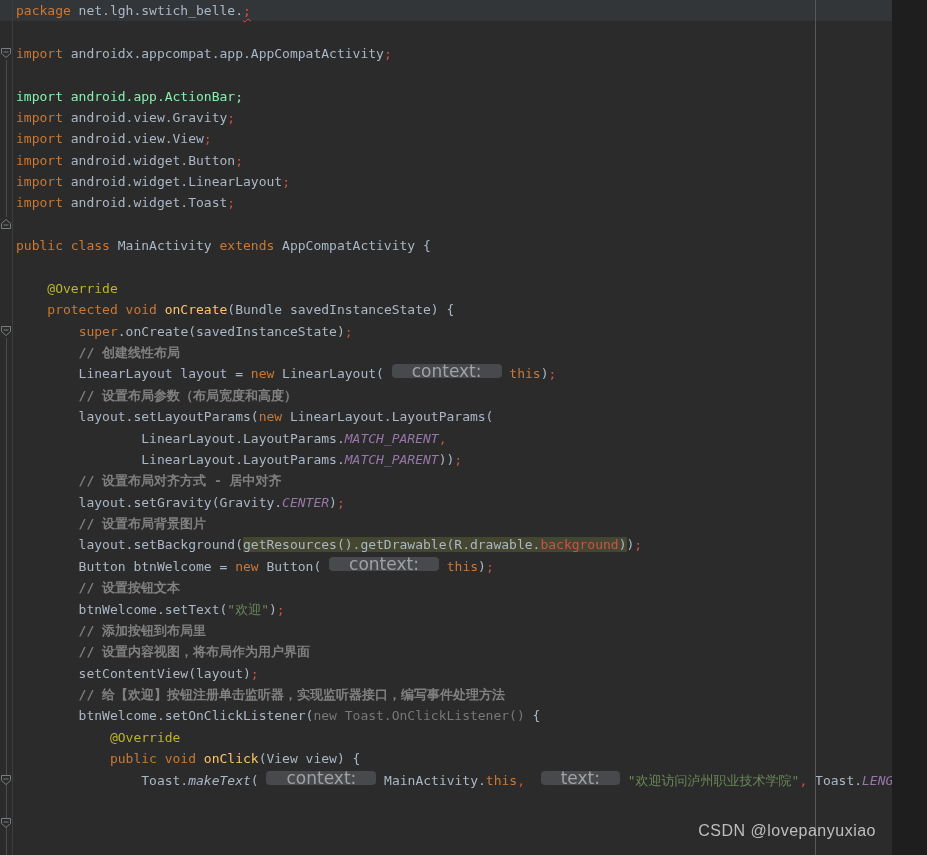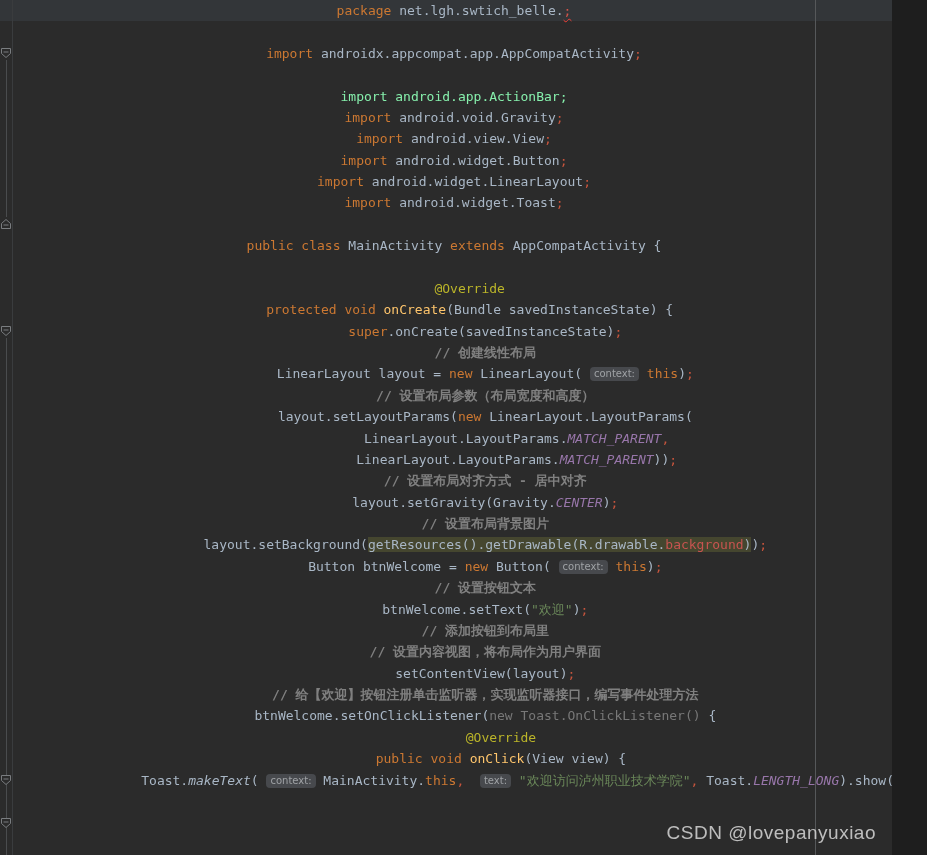--- a/index.html
+++ b/index.html
@@ -4,21 +4,20 @@
 <style>
   html,body{margin:0;padding:0;background:#1e1e1e;}
   #editor{
     position:relative;
     width:892px;height:855px;
     background:#2b2b2b;
     overflow:hidden;
     font-family:"DejaVu Sans Mono","Liberation Mono",monospace;
     font-size:13px;
     cursor:text;
-    text-align:center;
   }
   #lines{position:absolute;top:0;left:0;right:0;}
   .line{
     height:21.375px;
     line-height:21.375px;
     padding-left:16px;
     white-space:pre;
     position:relative;
     z-index:2;
   }
@@ -39,24 +38,24 @@
     color:#d5554a;
     text-decoration:underline wavy #f23f36 1px;
     text-underline-offset:3px;
   }
   .errres{color:#c75450;margin-top:44px;}
   .hl{background:#45462f;}
   .hint{
     display:inline-block;
     background:#47494d;
     color:#9fa2a5;
-    font-size:10px;
+    font-size:17px;
     line-height:14px;
     border-radius:4px;
-    padding:0 4px;
+    padding:0 20px;
     vertical-align:1px;
     font-family:"DejaVu Sans","Liberation Sans",sans-serif;
   }
   
   #gutter-sep{
     position:absolute;left:12px;top:0;bottom:0;width:1px;
     background:#3a3c3e;z-index:4;
   }
   .fold-icon{
     position:absolute;left:0;width:12px;height:12px;z-index:5;cursor:pointer;
@@ -67,37 +66,37 @@
   
   #margin-guide{
     position:absolute;top:0;bottom:0;width:1px;left:815px;
     background:#56585a;z-index:3;
   }
   #watermark{
     position:absolute;
     right:16px;top:822px;
     z-index:10;
     font-family:"Liberation Sans","DejaVu Sans",sans-serif;
-    font-size:19px;
+    font-size:16px;
     color:rgba(222,222,222,0.82);
     letter-spacing:0.5px;
     pointer-events:none;
   }
 </style>
 </head>
 <body>
 
 <div id="editor">
   <div id="lines">
       <div class="line caret"><span class="kw">package</span><span class="def"> net.lgh.swtich_belle.</span><span class="err">;</span></div>
       <div class="line"></div>
       <div class="line"><span class="kw">import</span><span class="def"> androidx.appcompat.app.AppCompatActivity</span><span class="sc">;</span></div>
       <div class="line"></div>
       <div class="line"><span class="gray">import android.app.ActionBar;</span></div>
-      <div class="line"><span class="kw">import</span><span class="def"> android.void.Gravity</span><span class="sc">;</span></div>
+      <div class="line"><span class="kw">import</span><span class="def"> android.view.Gravity</span><span class="sc">;</span></div>
       <div class="line"><span class="kw">import</span><span class="def"> android.view.View</span><span class="sc">;</span></div>
       <div class="line"><span class="kw">import</span><span class="def"> android.widget.Button</span><span class="sc">;</span></div>
       <div class="line"><span class="kw">import</span><span class="def"> android.widget.LinearLayout</span><span class="sc">;</span></div>
       <div class="line"><span class="kw">import</span><span class="def"> android.widget.Toast</span><span class="sc">;</span></div>
       <div class="line"></div>
       <div class="line"><span class="kw">public class</span><span class="def"> MainActivity </span><span class="kw">extends</span><span class="def"> AppCompatActivity {</span></div>
       <div class="line"></div>
       <div class="line"><span class="ann">    @Override</span></div>
       <div class="line"><span class="kw">    protected void </span><span class="mth">onCreate</span><span class="def">(Bundle savedInstanceState) {</span></div>
       <div class="line"><span class="def">        </span><span class="kw">super</span><span class="def">.onCreate(savedInstanceState)</span><span class="sc">;</span></div>

